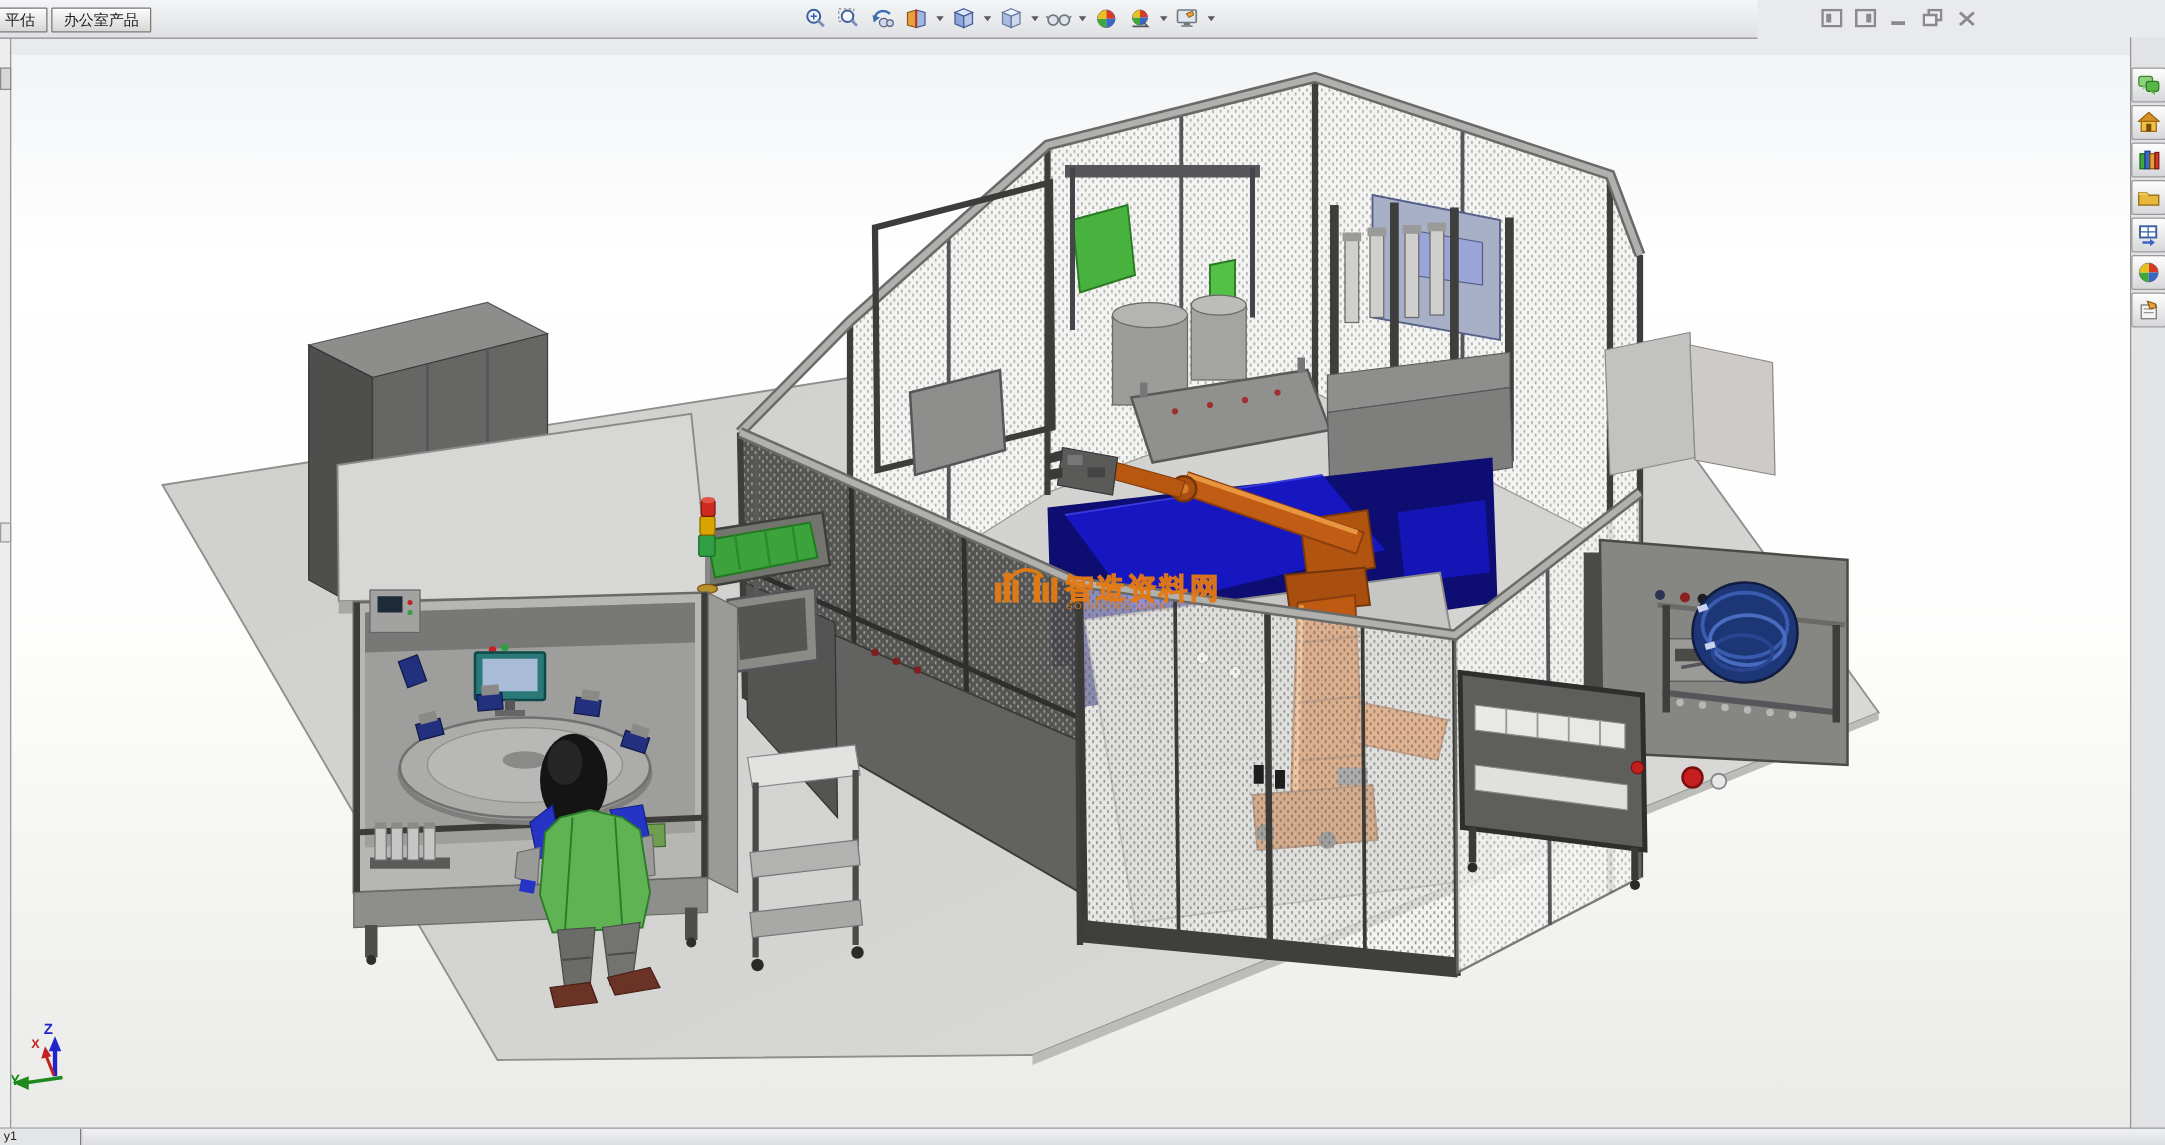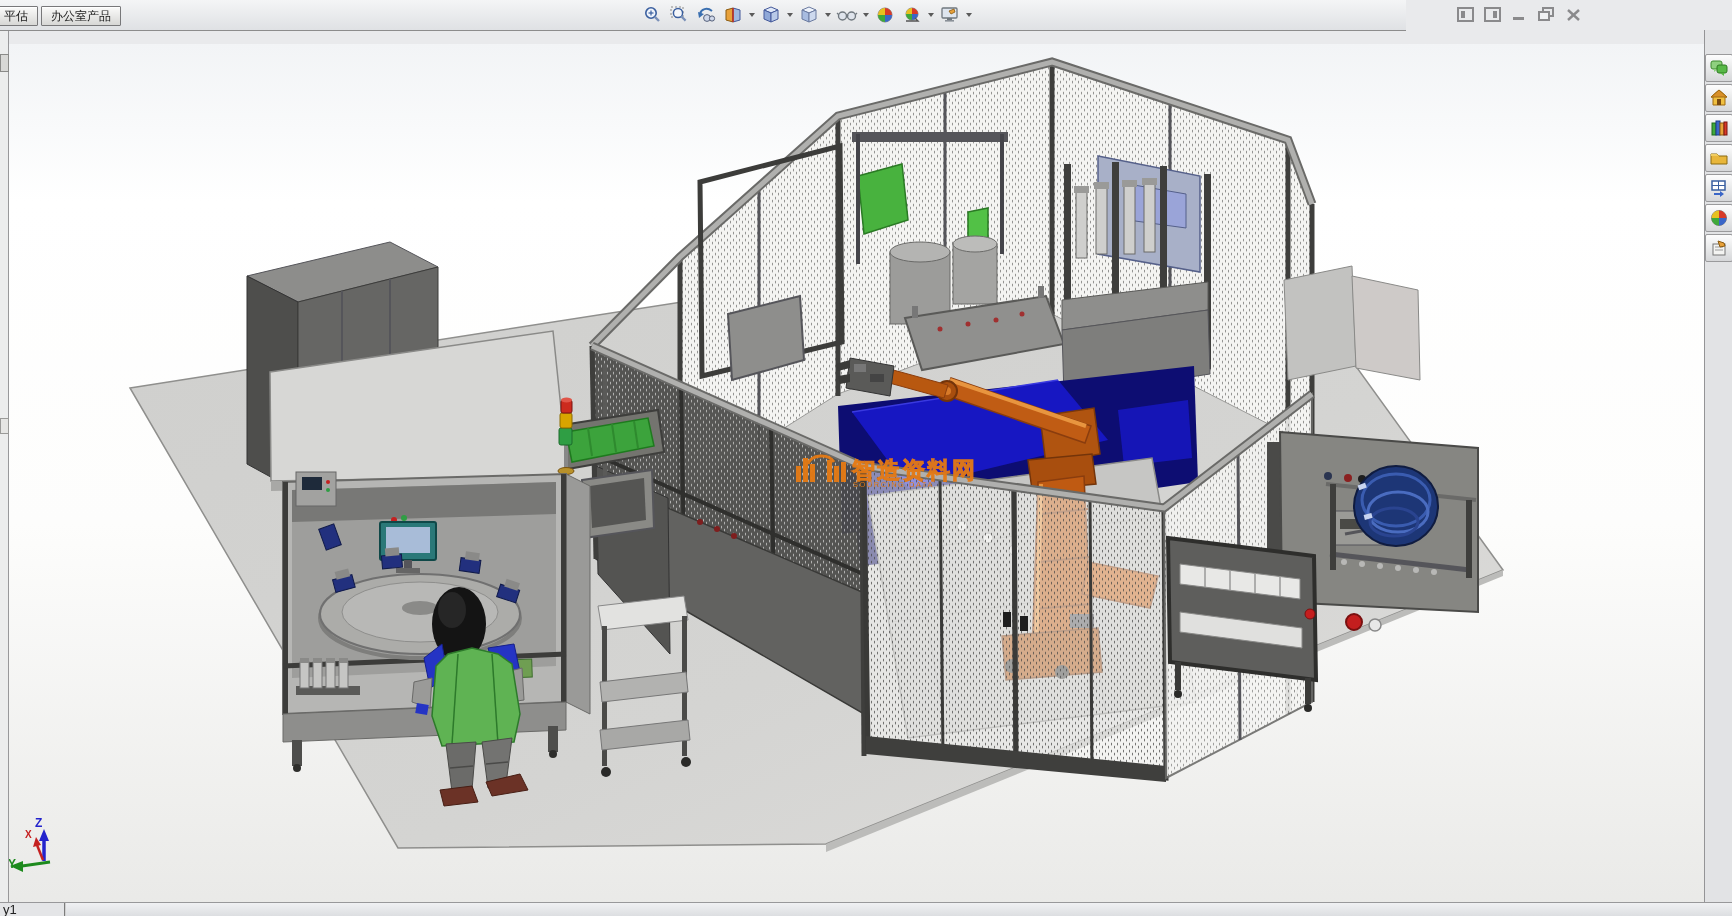--- a/index.html
+++ b/index.html
@@ -33,21 +33,21 @@
   .viewport svg{display:block;width:100%;height:100%;}
 
   
   .taskpane{position:absolute;right:0;top:30px;width:28px;height:873px;background:#e2e3e5;
     border-left:1px solid #949496;z-index:25;display:flex;flex-direction:column;align-items:center;padding-top:24px;box-sizing:border-box;gap:2px;}
   .tpbtn{width:26px;height:26px;background:linear-gradient(#fdfdfd,#d6d7d9);
     border:1px solid #9a9a9c;border-radius:2px;display:flex;align-items:center;justify-content:center;}
 
   
   .statusbar{position:absolute;left:0;bottom:0;width:1732px;height:13px;
-    background:linear-gradient(#f0f1f3,#dcdee1);border-top:1px solid #98989a;z-index:30;font-size:13px;color:#222;}
+    background:linear-gradient(#f0f1f3,#dcdee1);border-top:1px solid #98989a;z-index:30;font-size:10px;color:#222;}
   .statusseg{position:absolute;left:0;top:0;height:13px;width:66px;padding-left:3px;box-sizing:border-box;
     border-right:2px groove #d0d0d0;background:#e4e5e7;line-height:13px;}
 </style>
 </head>
 <body>
 
 <div class="app">
 
   <div class="topbar">
     <div class="tabs">

